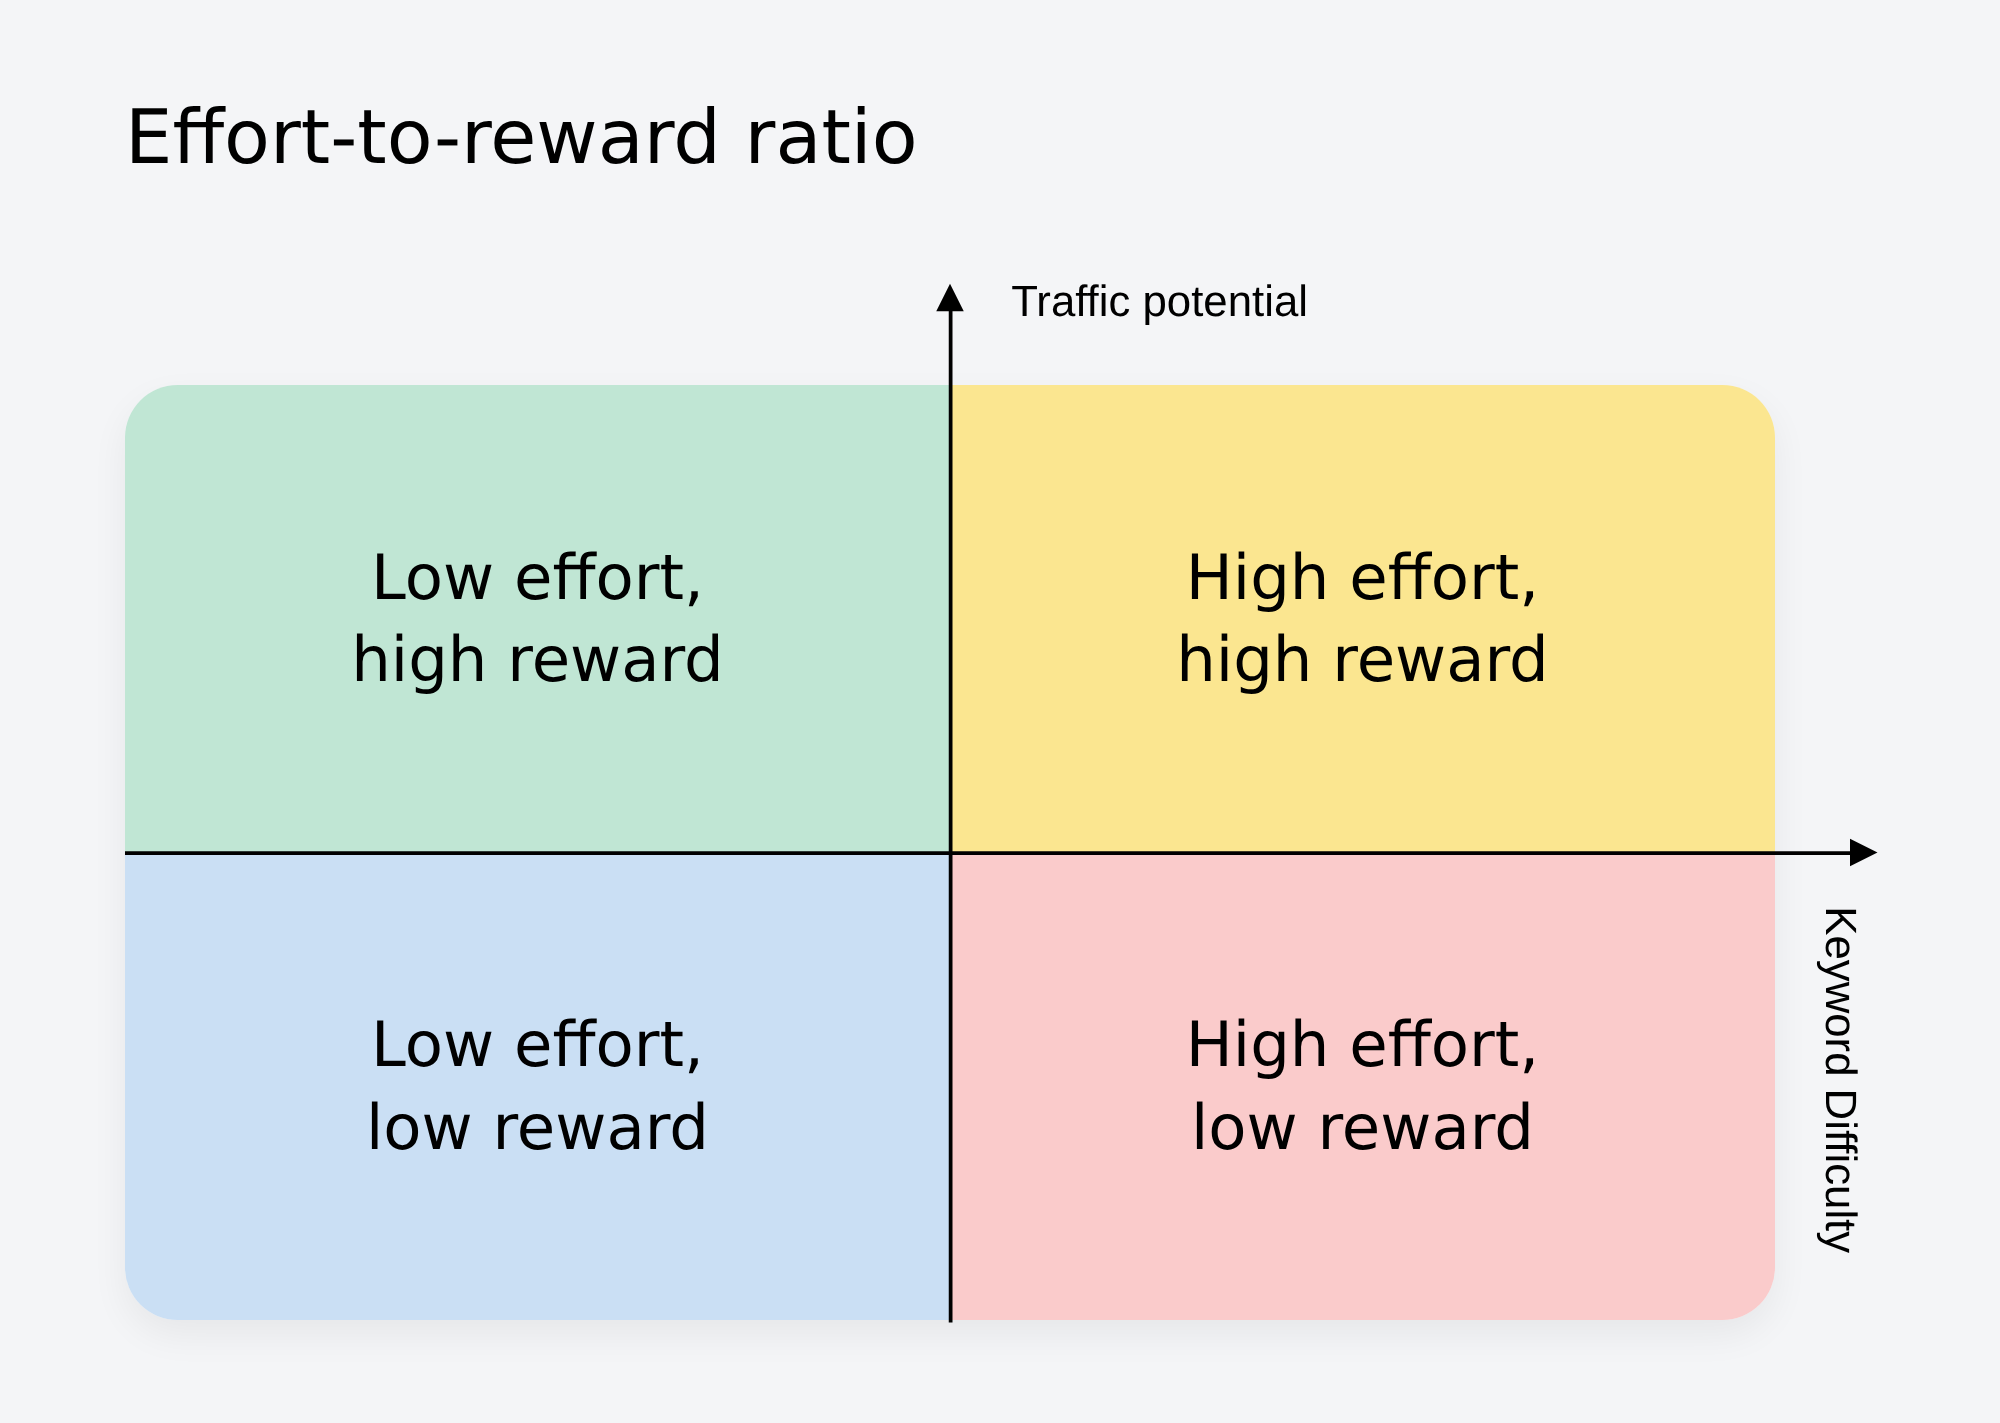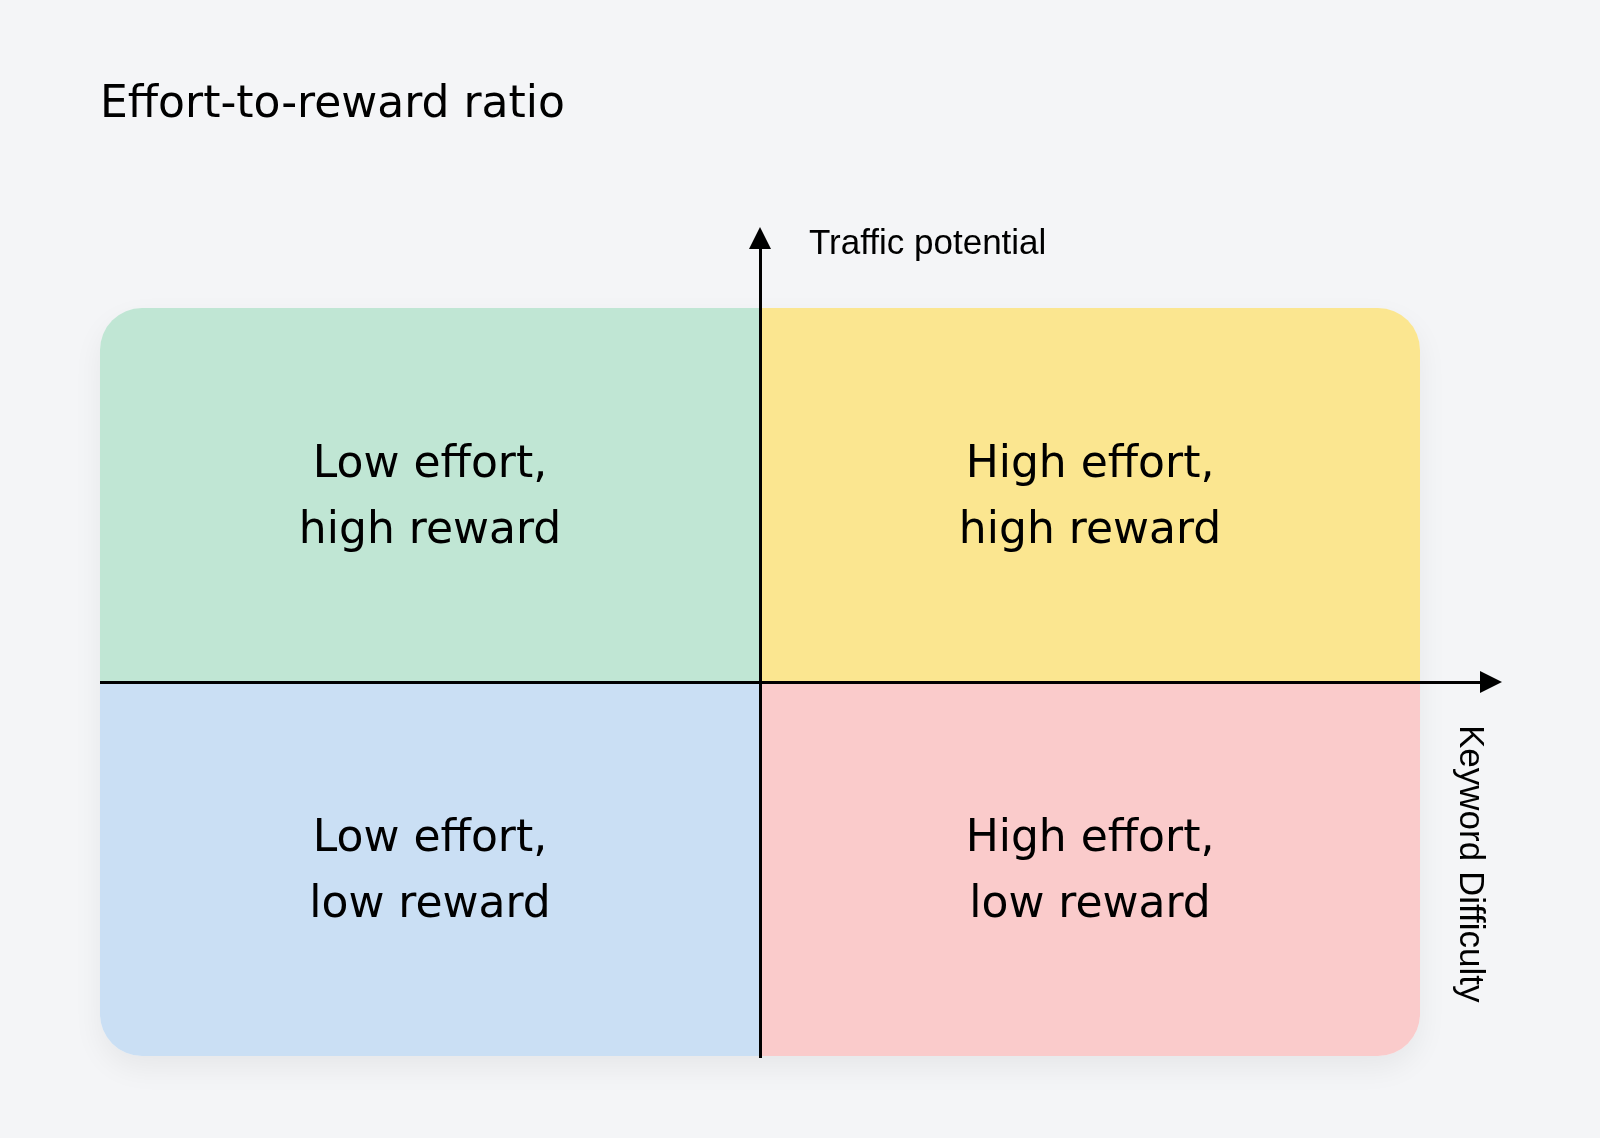--- a/index.html
+++ b/index.html
@@ -7,21 +7,21 @@
       width: 1600px; height: 1138px;
       background: #f4f5f7;
       position: relative;
       overflow: hidden;
       font-family: "DejaVu Sans", sans-serif;
       color: #000;
     }
     .title {
       position: absolute;
       left: 100px; top: 80px;
-      font-size: 44px;
+      font-size: 60px;
       font-weight: normal;
       margin: 0;
       letter-spacing: 0px;
       line-height: 1;
       white-space: nowrap;
     }
     .grid {
       position: absolute;
       left: 100px; top: 308px;
       width: 1320px; height: 748px;
@@ -30,21 +30,21 @@
       box-shadow: 0 12px 30px rgba(0,0,0,0.06);
       display: grid;
       grid-template-columns: 660px 660px;
       grid-template-rows: 374px 374px;
     }
     .quad {
       display: flex;
       align-items: center;
       justify-content: center;
       text-align: center;
-      font-size: 44px;
+      font-size: 50px;
       line-height: 66px;
     }
     .quad .label { display: block; }
     .q-tl { background: #c0e6d4; }
     .q-tr { background: #fbe690; }
     .q-bl { background: #cadff4; }
     .q-br { background: #facbcb; }
     .axis-y-line {
       position: absolute;
       left: 759px; top: 240px;

